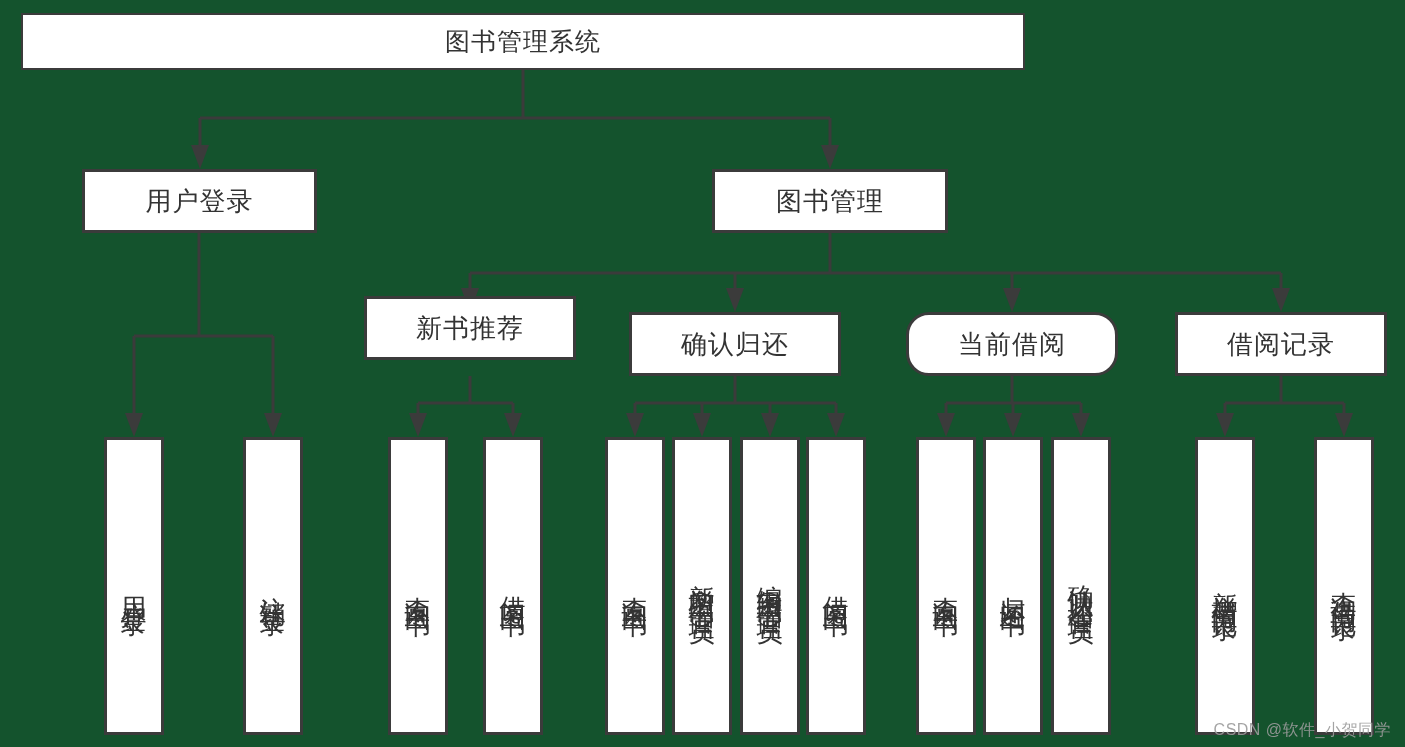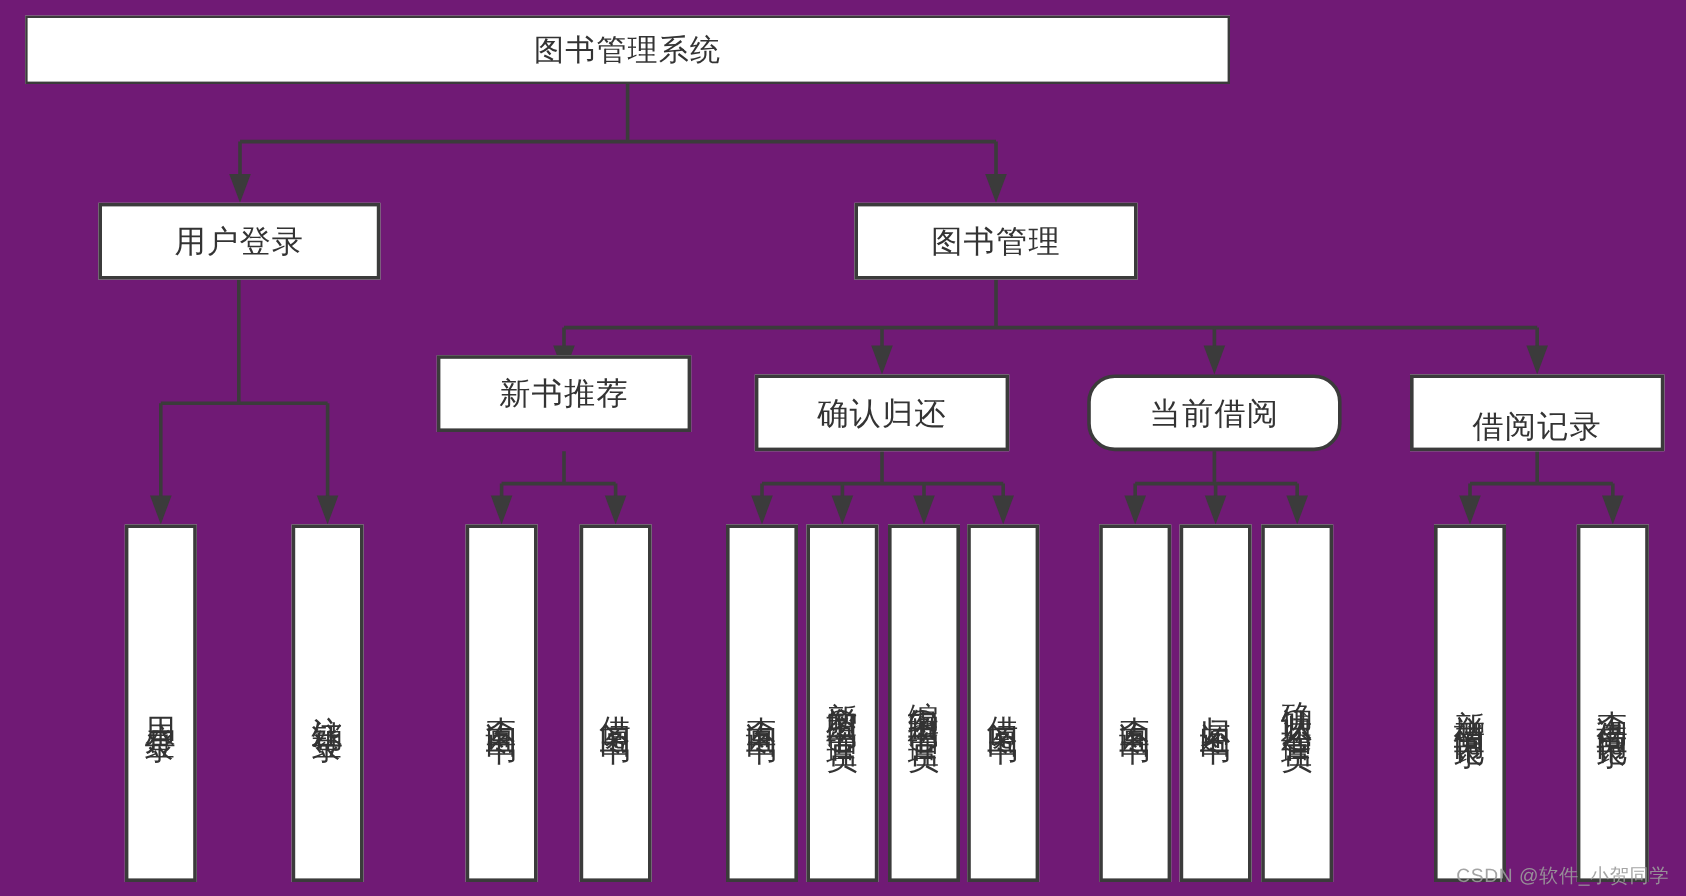--- a/index.html
+++ b/index.html
@@ -1,20 +1,20 @@
 <!DOCTYPE html>
 <html><head>
 <meta charset="utf-8">
 <style>
   html, body { margin: 0; padding: 0; background: #ffffff; }
   .canvas {
     position: relative;
     width: 1405px;
     height: 747px;
-    background: #701a75;
+    background: #14532d;
     font-family: "Liberation Sans", sans-serif;
     overflow: hidden;
   }
   .connectors {
     position: absolute;
     left: 0; top: 0;
     width: 1405px; height: 747px;
     z-index: 1;
   }
   .node {
@@ -107,21 +107,21 @@
 
   <div class="node hbox" style="left:364px; top:296px; width:212px; height:64px;text-align:center;">
     <span>新书推荐</span>
   </div>
   <div class="node hbox" style="left:629px; top:312px; width:212px; height:64px;">
     <span>确认归还</span>
   </div>
   <div class="node hbox" style="left:906px; top:312px; width:212px; height:64px;border-radius:23px;">
     <span>当前借阅</span>
   </div>
-  <div class="node hbox" style="left:1175px; top:312px; width:212px; height:64px;align-items:flex-end;">
+  <div class="node hbox" style="left:1175px; top:312px; width:212px; height:64px;">
     <span>借阅记录</span>
   </div>
 
   <div class="node vbox" style="left:104px; top:437px; width:60px; height:298px;">
     <span class="vtext">用户登录</span>
   </div>
   <div class="node vbox" style="left:243px; top:437px; width:60px; height:298px;">
     <span class="vtext">注销登录</span>
   </div>
 

